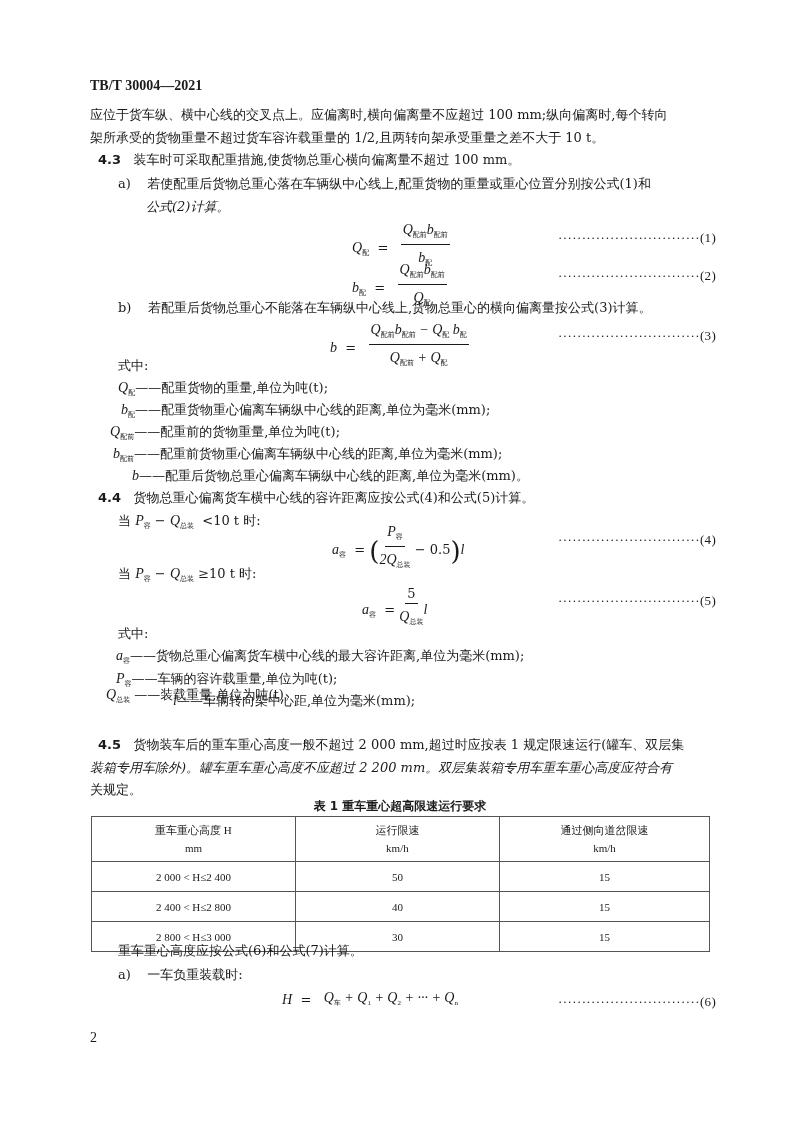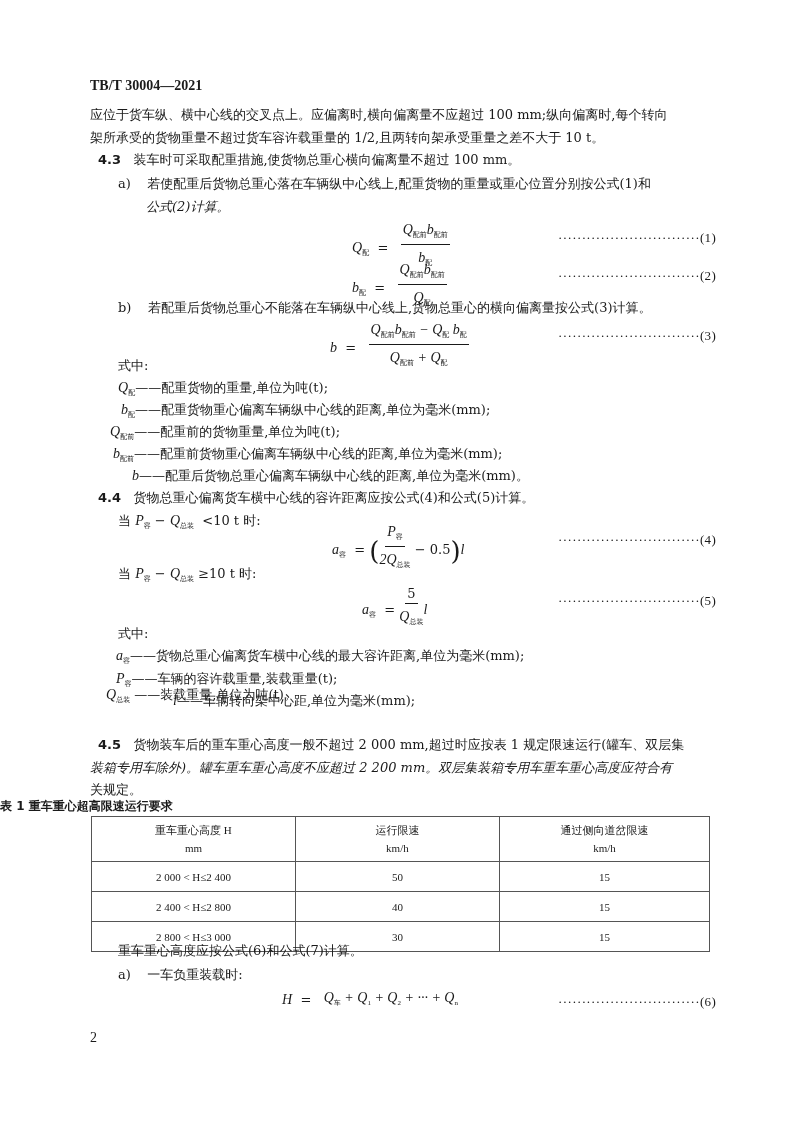--- a/index.html
+++ b/index.html
@@ -102,32 +102,32 @@
 <div class="abs" style="left:362px; top:586px;">
   <span class="i">a<span class="sub">容</span></span>&nbsp; = <span class="frac">
       <span class="num">5</span>
       <span class="den i">Q<span class="sub">总装</span></span>
     </span><span class="i">l</span>
 </div>
 <div class="abs dots" style="left:558px; top:593px;"><span>······························</span><span>(5)</span></div>
 
 <div class="abs line" style="left:118px; top:624px;">式中:</div>
 <div class="abs line" style="left:116px; top:646px;"><span class="i">a<span class="sub">容</span></span><span>——货物总重心偏离货车横中心线的最大容许距离,单位为毫米(mm);</span></div>
-<div class="abs line" style="left:116px; top:669px;"><span class="i">P<span class="sub">容</span></span><span>——车辆的容许载重量,装载重量(t);</span></div>
+<div class="abs line" style="left:116px; top:669px;"><span class="i">P<span class="sub">容</span></span><span>——车辆的容许载重量,单位为吨(t);</span></div>
 <div class="abs line" style="left:131px; top:691px;margin-left:42px;"><span class="i">l</span><span>——车辆转向架中心距,单位为毫米(mm);</span></div>
 <div class="abs line" style="left:106px; top:685px;"><span class="i">Q<span class="sub">总装</span></span>&nbsp;<span>——装载重量,单位为吨(t)。</span></div>
 
 <div class="abs line" style="left:90px; top:735px;">
   <span class="sec">4.5</span>&nbsp;&nbsp;
   <span>货物装车后的重车重心高度一般不超过 2 000 mm,超过时应按表 1 规定限速运行(罐车、双层集</span>
 </div>
 <div class="abs line" style="left:90px; top:758px;font-style:italic;">装箱专用车除外)。罐车重车重心高度不应超过 2 200 mm。双层集装箱专用车重车重心高度应符合有</div>
 <div class="abs line" style="left:90px; top:780px;">关规定。</div>
 
-<div class="abs caption" style="left:0; width:800px; text-align:left; top:798px;">表 1   重车重心超高限速运行要求</div>
+<div class="abs caption" style="left:0; width:800px; text-align:center; top:798px;">表 1   重车重心超高限速运行要求</div>
 
 <table class="t1">
   <tbody>
       <tr class="head">
     <td style="width:33%;"><span>重车重心高度 H</span><br><span>mm</span></td>
     <td style="width:33%;"><span>运行限速</span><br><span>km/h</span></td>
     <td><span>通过侧向道岔限速</span><br><span>km/h</span></td>
   </tr>
   <tr>
     <td>2 000 &lt; H≤2 400</td>

